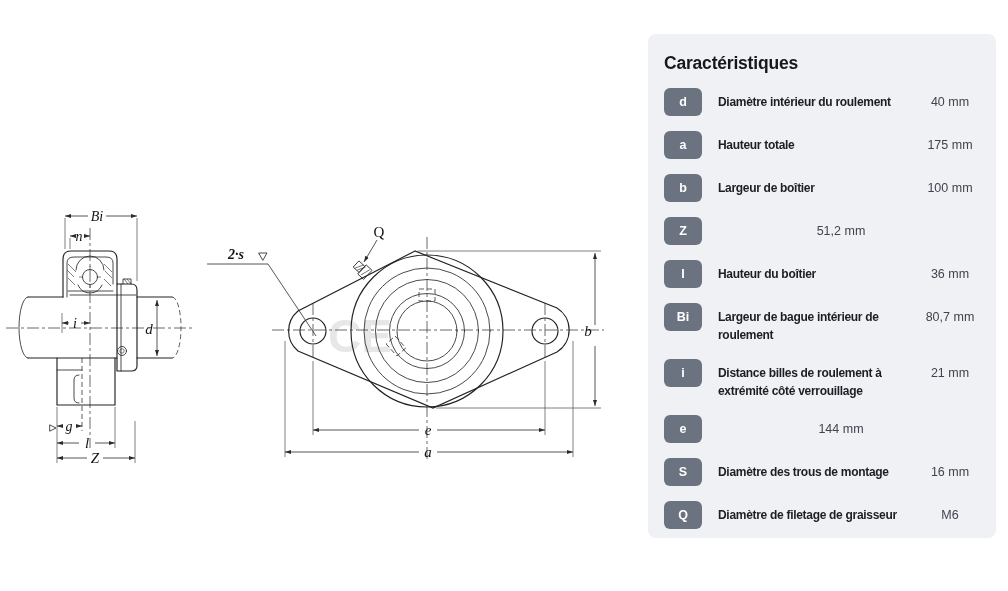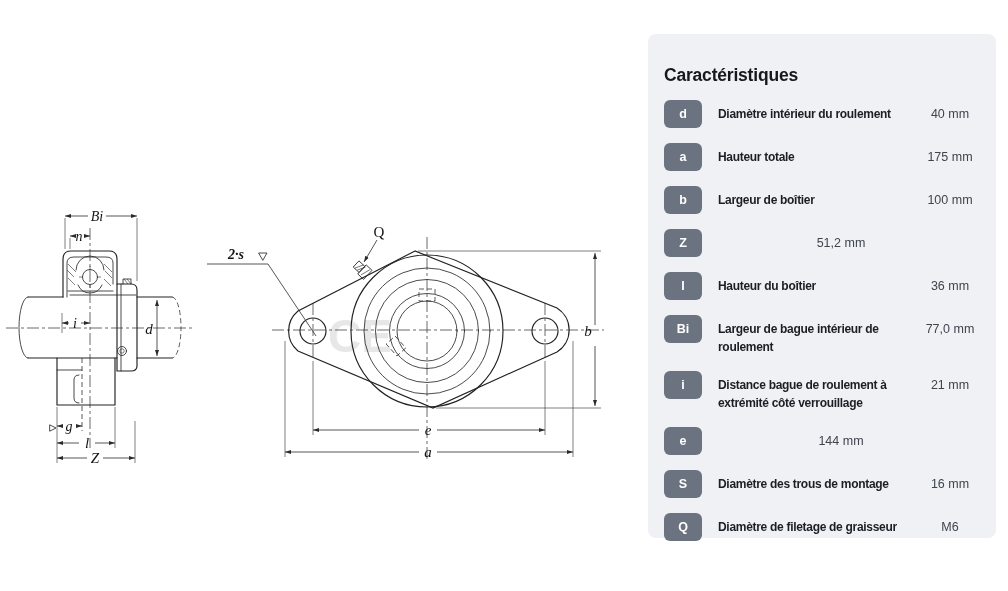--- a/index.html
+++ b/index.html
@@ -1,21 +1,21 @@
 <!DOCTYPE html>
 <html><head>
 <meta charset="utf-8">
 <style>
   html,body{margin:0;padding:0;background:#ffffff;font-family:"Liberation Sans",sans-serif;}
   .stage{position:relative;width:1008px;height:591px;background:#ffffff;overflow:hidden;}
 
   
   .panel{position:absolute;left:648px;top:34px;width:348px;height:504px;
          background:#eff1f4;border-radius:8px;padding:14px 16px;box-sizing:border-box;}
-  .panel h2{margin:16px 0 14px 0;font-size:17.5px;line-height:22px;color:#16181d;
+  .panel h2{margin:4px 0 14px 0;font-size:17.5px;line-height:22px;color:#16181d;
             font-weight:bold;letter-spacing:-0.2px;}
   .row{display:flex;align-items:flex-start;margin-bottom:15px;}
   .row:last-child{margin-bottom:0;}
   .badge{flex:0 0 38px;height:28px;border-radius:6px;background:#6b7280;color:#ffffff;
          font-weight:bold;font-size:12.5px;display:flex;align-items:center;justify-content:center;}
   .lbl{width:202px;margin-left:16px;font-size:12px;font-weight:bold;color:#1b1e24;
        line-height:18px;padding-top:5px;letter-spacing:-0.3px;}
   .val{flex:1;text-align:center;font-size:12.5px;color:#3f444e;line-height:18px;
        padding-top:5px;white-space:nowrap;}
 
@@ -199,25 +199,25 @@
       <span class="val">51,2 mm</span>
     </div>
     <div class="row">
       <span class="badge">I</span>
       <span class="lbl">Hauteur du boîtier</span>
       <span class="val">36 mm</span>
     </div>
     <div class="row">
       <span class="badge">Bi</span>
       <span class="lbl">Largeur de bague intérieur de roulement</span>
-      <span class="val">77,0 mm</span>
+      <span class="val">80,7 mm</span>
     </div>
     <div class="row">
       <span class="badge">i</span>
-      <span class="lbl">Distance bague de roulement à extrémité côté verrouillage</span>
+      <span class="lbl">Distance billes de roulement à extrémité côté verrouillage</span>
       <span class="val">21 mm</span>
     </div>
     <div class="row">
       <span class="badge">e</span>
       <span class="val">144 mm</span>
     </div>
     <div class="row">
       <span class="badge">S</span>
       <span class="lbl">Diamètre des trous de montage</span>
       <span class="val">16 mm</span>

